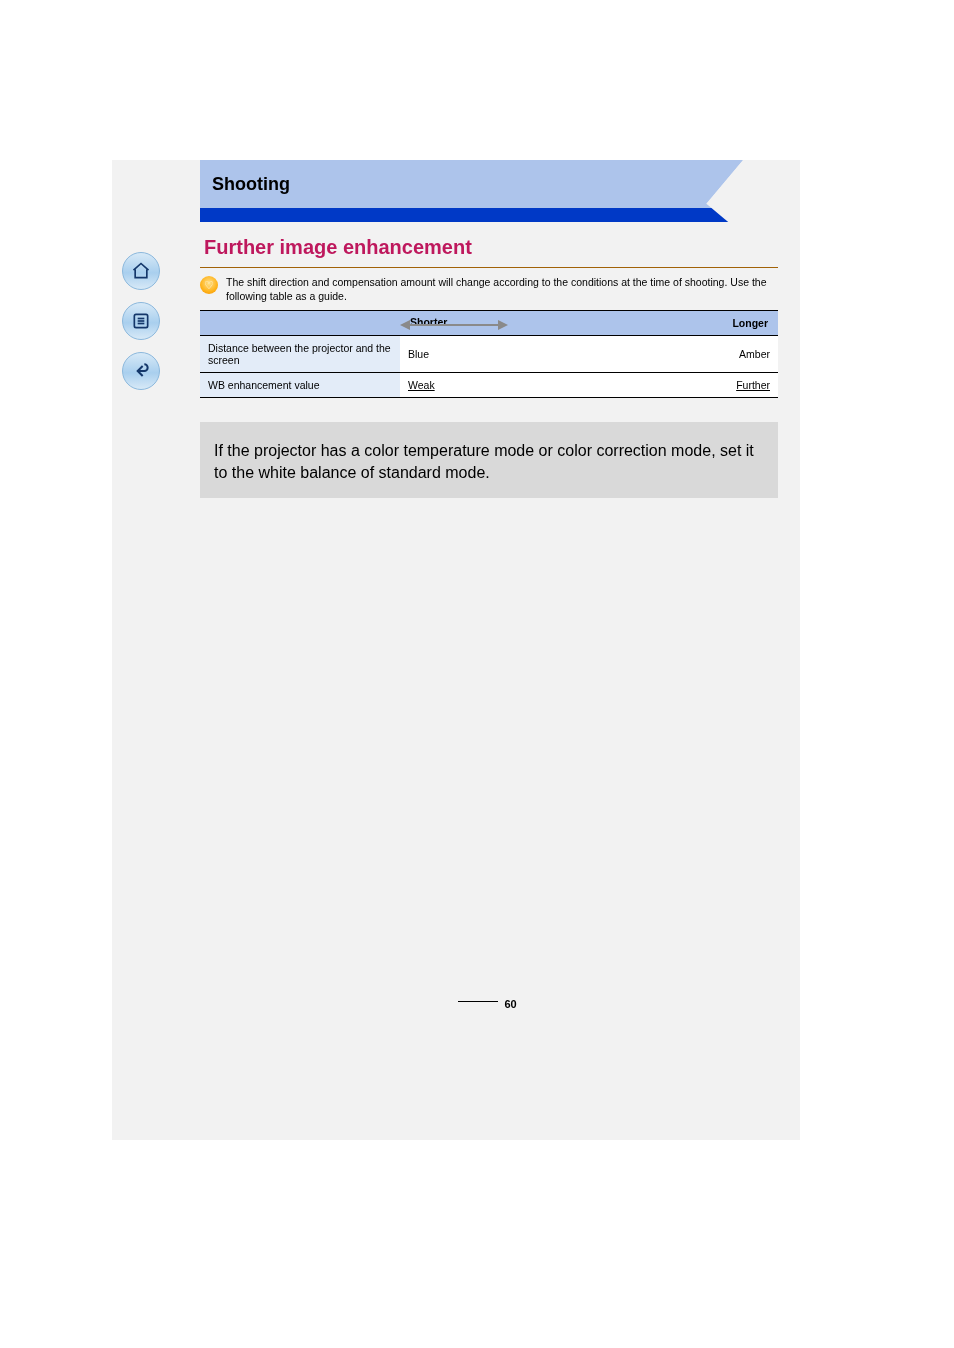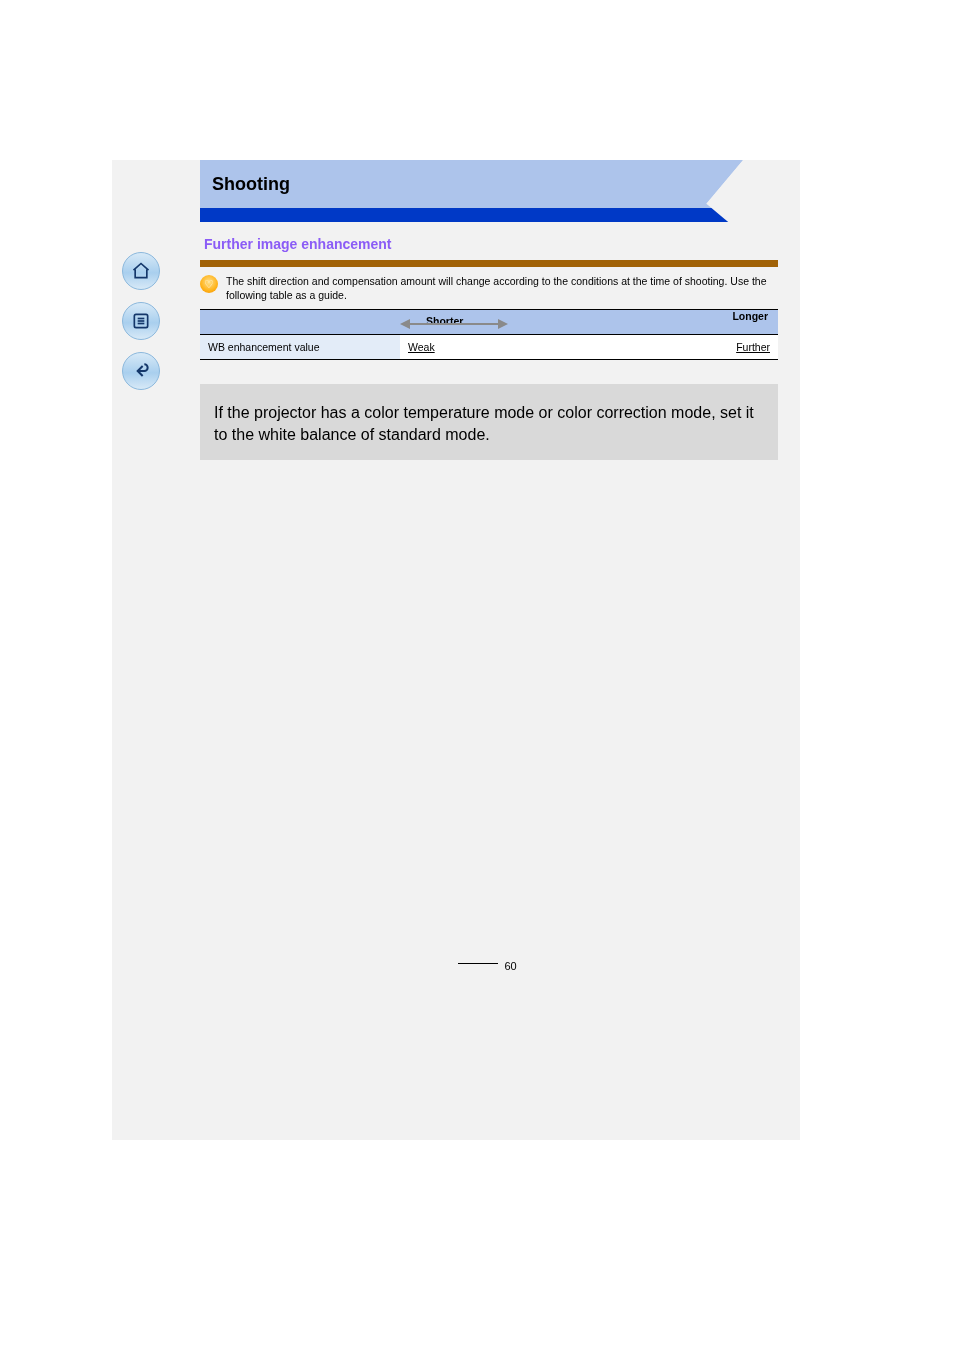--- a/index.html
+++ b/index.html
@@ -69,24 +69,24 @@
     right: -28px;
     top: -10px;
     width: 80px;
     height: 90px;
     background: #f2f2f2;
     transform: rotate(40deg);
     border-left: 1px solid #f2f2f2;
   }
   .section-heading {
     font-weight: bold;
-    font-size: 14px;
+    font-size: 20px;
     padding: 14px 0 8px 4px;
-    color: #8b5cf6;
-    border-bottom: 7px solid #a16207;
+    color: #be185d;
+    border-bottom: 1px solid #a16207;
   }
   .tip-row {
     display: flex;
     align-items: flex-start;
     gap: 8px;
     padding: 7px 4px 7px 0;
     border-bottom: 1px solid #000;
     font-size: 10.5px;
     line-height: 1.35;
   }
@@ -145,42 +145,43 @@
   .arrow-line::before, .arrow-line::after {
     content:"";
     position:absolute;
     top:-4px;
     width:0;height:0;
     border-top:5px solid transparent;
     border-bottom:5px solid transparent;
   }
   .arrow-line::before { left:-8px; border-right:10px solid #8a8a8a; }
   .arrow-line::after  { right:-8px; border-left:10px solid #8a8a8a; }
-  .arrow-left-label { position:absolute; left:26px; top:5px; }
-  .arrow-right-label { position:absolute; right:10px; top:0; }
+  .arrow-left-label { position:absolute; left:10px; top:5px; }
+  .arrow-right-label { position:absolute; right:10px; top:6px; }
   .note-box {
     margin-top: 24px;
     background: #d9d9d9;
     padding: 12px 14px 14px 14px;
   }
   .note-title {
     font-weight: bold;
     font-size: 11px;
     text-decoration: underline;
     color: #004b9b;
   }
   .note-body {
     font-size: 16px;
     margin-top: 6px;
     line-height: 1.35;
   }
   .page-number {
     margin-top: 500px;
     text-align: center;
     font-size: 11px;
+    font-weight: bold;
   }
   .page-number .line {
     display:inline-block;
     border-top:1px solid #000;
     width:40px;
     vertical-align:middle;
     margin-top:-6px;
   }
 </style>
 </head>
@@ -233,20 +234,29 @@
 
       <table class="spec">
         <tbody>
             <tr>
           <th style="background:#adc4eb;width:200px;"></th>
           <th class="arrow-cell" style="position:relative;height:24px;">
             <span class="arrow-left-label">Shorter</span>
             <span class="arrow-line"></span>
             <span class="arrow-right-label">Longer</span>
           </th>
+        </tr>
+        <tr>
+          <td class="left">Distance between the projector and the screen</td>
+          <td class="right">
+            <div style="display:flex;justify-content:space-between;">
+              <span>Blue</span>
+              <span>Amber</span>
+            </div>
+          </td>
         </tr>
         <tr>
           <td class="left">WB enhancement value</td>
           <td class="right">
             <div style="display:flex;justify-content:space-between;text-decoration:underline;">
               <span>Weak</span>
               <span>Further</span>
             </div>
           </td>
         </tr>

